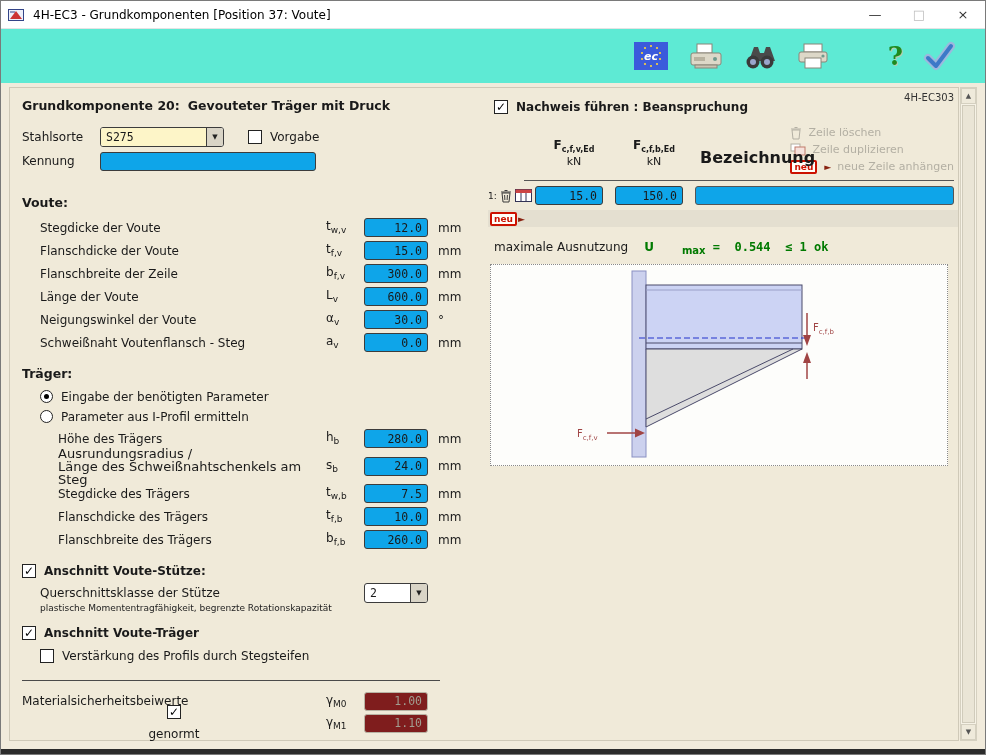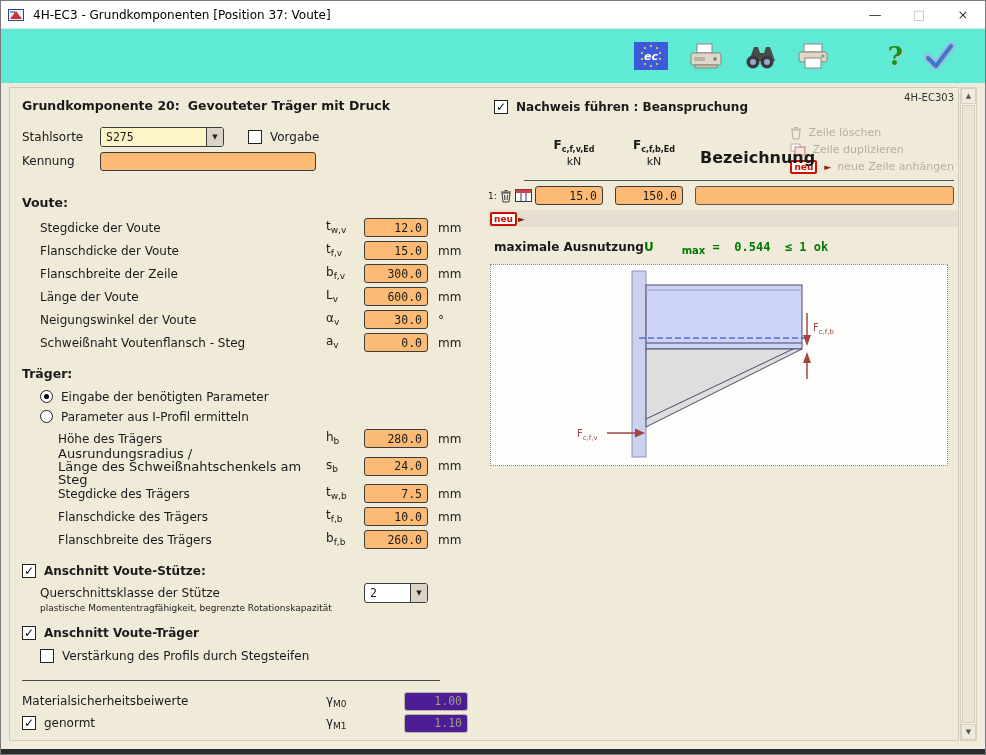--- a/index.html
+++ b/index.html
@@ -31,23 +31,23 @@
   .sb-btn.up::after { content:"▲"; } .sb-btn.down::after { content:"▼"; }
   .sb-thumb { position:absolute; left:1px; right:1px; top:17px; bottom:17px; background:#eae5d6; border:1px solid #d0cbbb; }
 
   
   .bold { font-weight:bold; }
   .checkbox { width:14px; height:14px; min-width:14px; border:1px solid #222; background:#fff; display:inline-flex; align-items:center; justify-content:center; }
   .checkbox.checked::after { content:"✓"; font-size:12px; font-weight:bold; color:#000; margin-top:-1px; }
   .radio { width:13px; height:13px; min-width:13px; border:1px solid #222; border-radius:50%; background:#fff; position:relative; display:inline-block; }
   .radio.selected::after { content:""; position:absolute; left:3px; top:3px; width:5px; height:5px; border-radius:50%; background:#000; }
   .cb-line { display:flex; align-items:center; gap:8px; font-size:12px; }
-  input.fld { border:1px solid #3c3c3c; border-radius:3px; background:#fdba74; font-family:"DejaVu Sans Mono", monospace; font-size:11.5px; color:#1a1a1a; height:19px; padding:0 5px; }
+  input.fld { border:1px solid #3c3c3c; border-radius:3px; background:#0ea5e9; font-family:"DejaVu Sans Mono", monospace; font-size:11.5px; color:#1a1a1a; height:19px; padding:0 5px; }
   input.num { text-align:right; }
-  input.dim { color:#a19d90; border-color:#b8b3a4; background:#4c1d95;margin-left:40px; }
+  input.dim { color:#a19d90; border-color:#b8b3a4; background:#7f1d1d; }
   .dropdown { display:flex; align-items:stretch; height:20px; border:1px solid #3c3c3c; border-radius:3px; background:#fff; overflow:hidden; cursor:default; }
   .dropdown .dd-value { flex:1; display:flex; align-items:center; padding-left:5px; font-family:"DejaVu Sans Mono", monospace; font-size:11.5px; }
   .dropdown .dd-btn { width:17px; background:#d9d4c6; border-left:1px solid #3c3c3c; display:flex; align-items:center; justify-content:center; font-size:7px; color:#222; }
   .dropdown .dd-btn::after { content:"▼"; }
 
   
   .left-panel { position:absolute; left:12px; top:10px; width:436px; }
   .lp-header { font-weight:bold; font-size:12.5px; margin-bottom:12px; }
   .lp-header .hv { margin-left:8px; }
   .form-row { display:flex; align-items:center; height:24px; font-size:12px; }
@@ -100,21 +100,21 @@
   .row-index { width:12px; font-size:9px; }
   .row-icon { margin-right:3px; display:flex; cursor:pointer; }
   .data-row input.n1, .data-row input.n2 { width:68px; }
   .data-row input.n2 { margin-left:12px; }
   .data-row input.bez { margin-left:12px; flex:1; border-color:#555; }
   .neu-band { position:absolute; left:0; right:0; top:86px; height:17px; background:#e4dfd0; display:flex; align-items:center; padding-left:2px; }
   .neu-tag { display:inline-flex; align-items:center; color:#cc1100; border:2px solid #cc1100; border-radius:2px; font-size:9px; font-weight:bold; line-height:10px; padding:0 2px; background:#fffef8; }
   .neu-arrow { color:#882211; font-size:9px; margin-left:1px; }
   .neu-arrow::after { content:"►"; }
   .result-line { position:absolute; left:6px; top:146px; font-size:12px; display:flex; align-items:baseline; }
-  .res-label { font-weight:bold; }
+  .res-label { font-weight:normal; margin-right:16px; }
   .res-value { color:#007a00; font-weight:bold; font-size:12px; }
   .res-value sub { font-size:10px;padding-left:28px; }
   .res-rest { font-family:"DejaVu Sans Mono", monospace; white-space:pre; }
   .diagram { position:absolute; left:2px; top:170px; width:458px; height:202px; border:1px dotted #8a8a8a; background:#fdfdfb; }
 </style>
 </head>
 <body>
 
 <div class="window">
 
@@ -352,21 +352,21 @@
 
         <div class="param-row mat-row">
           <span class="p-label">Materialsicherheitsbeiwerte</span>
           <span class="p-sym"><span>γ</span><sub>M0</sub></span>
           <span class="p-field">
               <input class="fld num dim" readonly="" value="1.00" style="">
             </span>
           <span class="p-unit"></span>
         </div>
         <div class="param-row mat-row">
-          <span class="p-label" style="display:flex;align-items:center;gap:8px;">
+          <span class="p-label" style="display:flex;align-items:center;gap:8px;flex-direction:column;">
             <span class="checkbox checked"></span>
             <span>genormt</span>
           </span>
           <span class="p-sym"><span>γ</span><sub>M1</sub></span>
           <span class="p-field">
               <input class="fld num dim" readonly="" value="1.10" style="">
             </span>
           <span class="p-unit"></span>
         </div>
 

